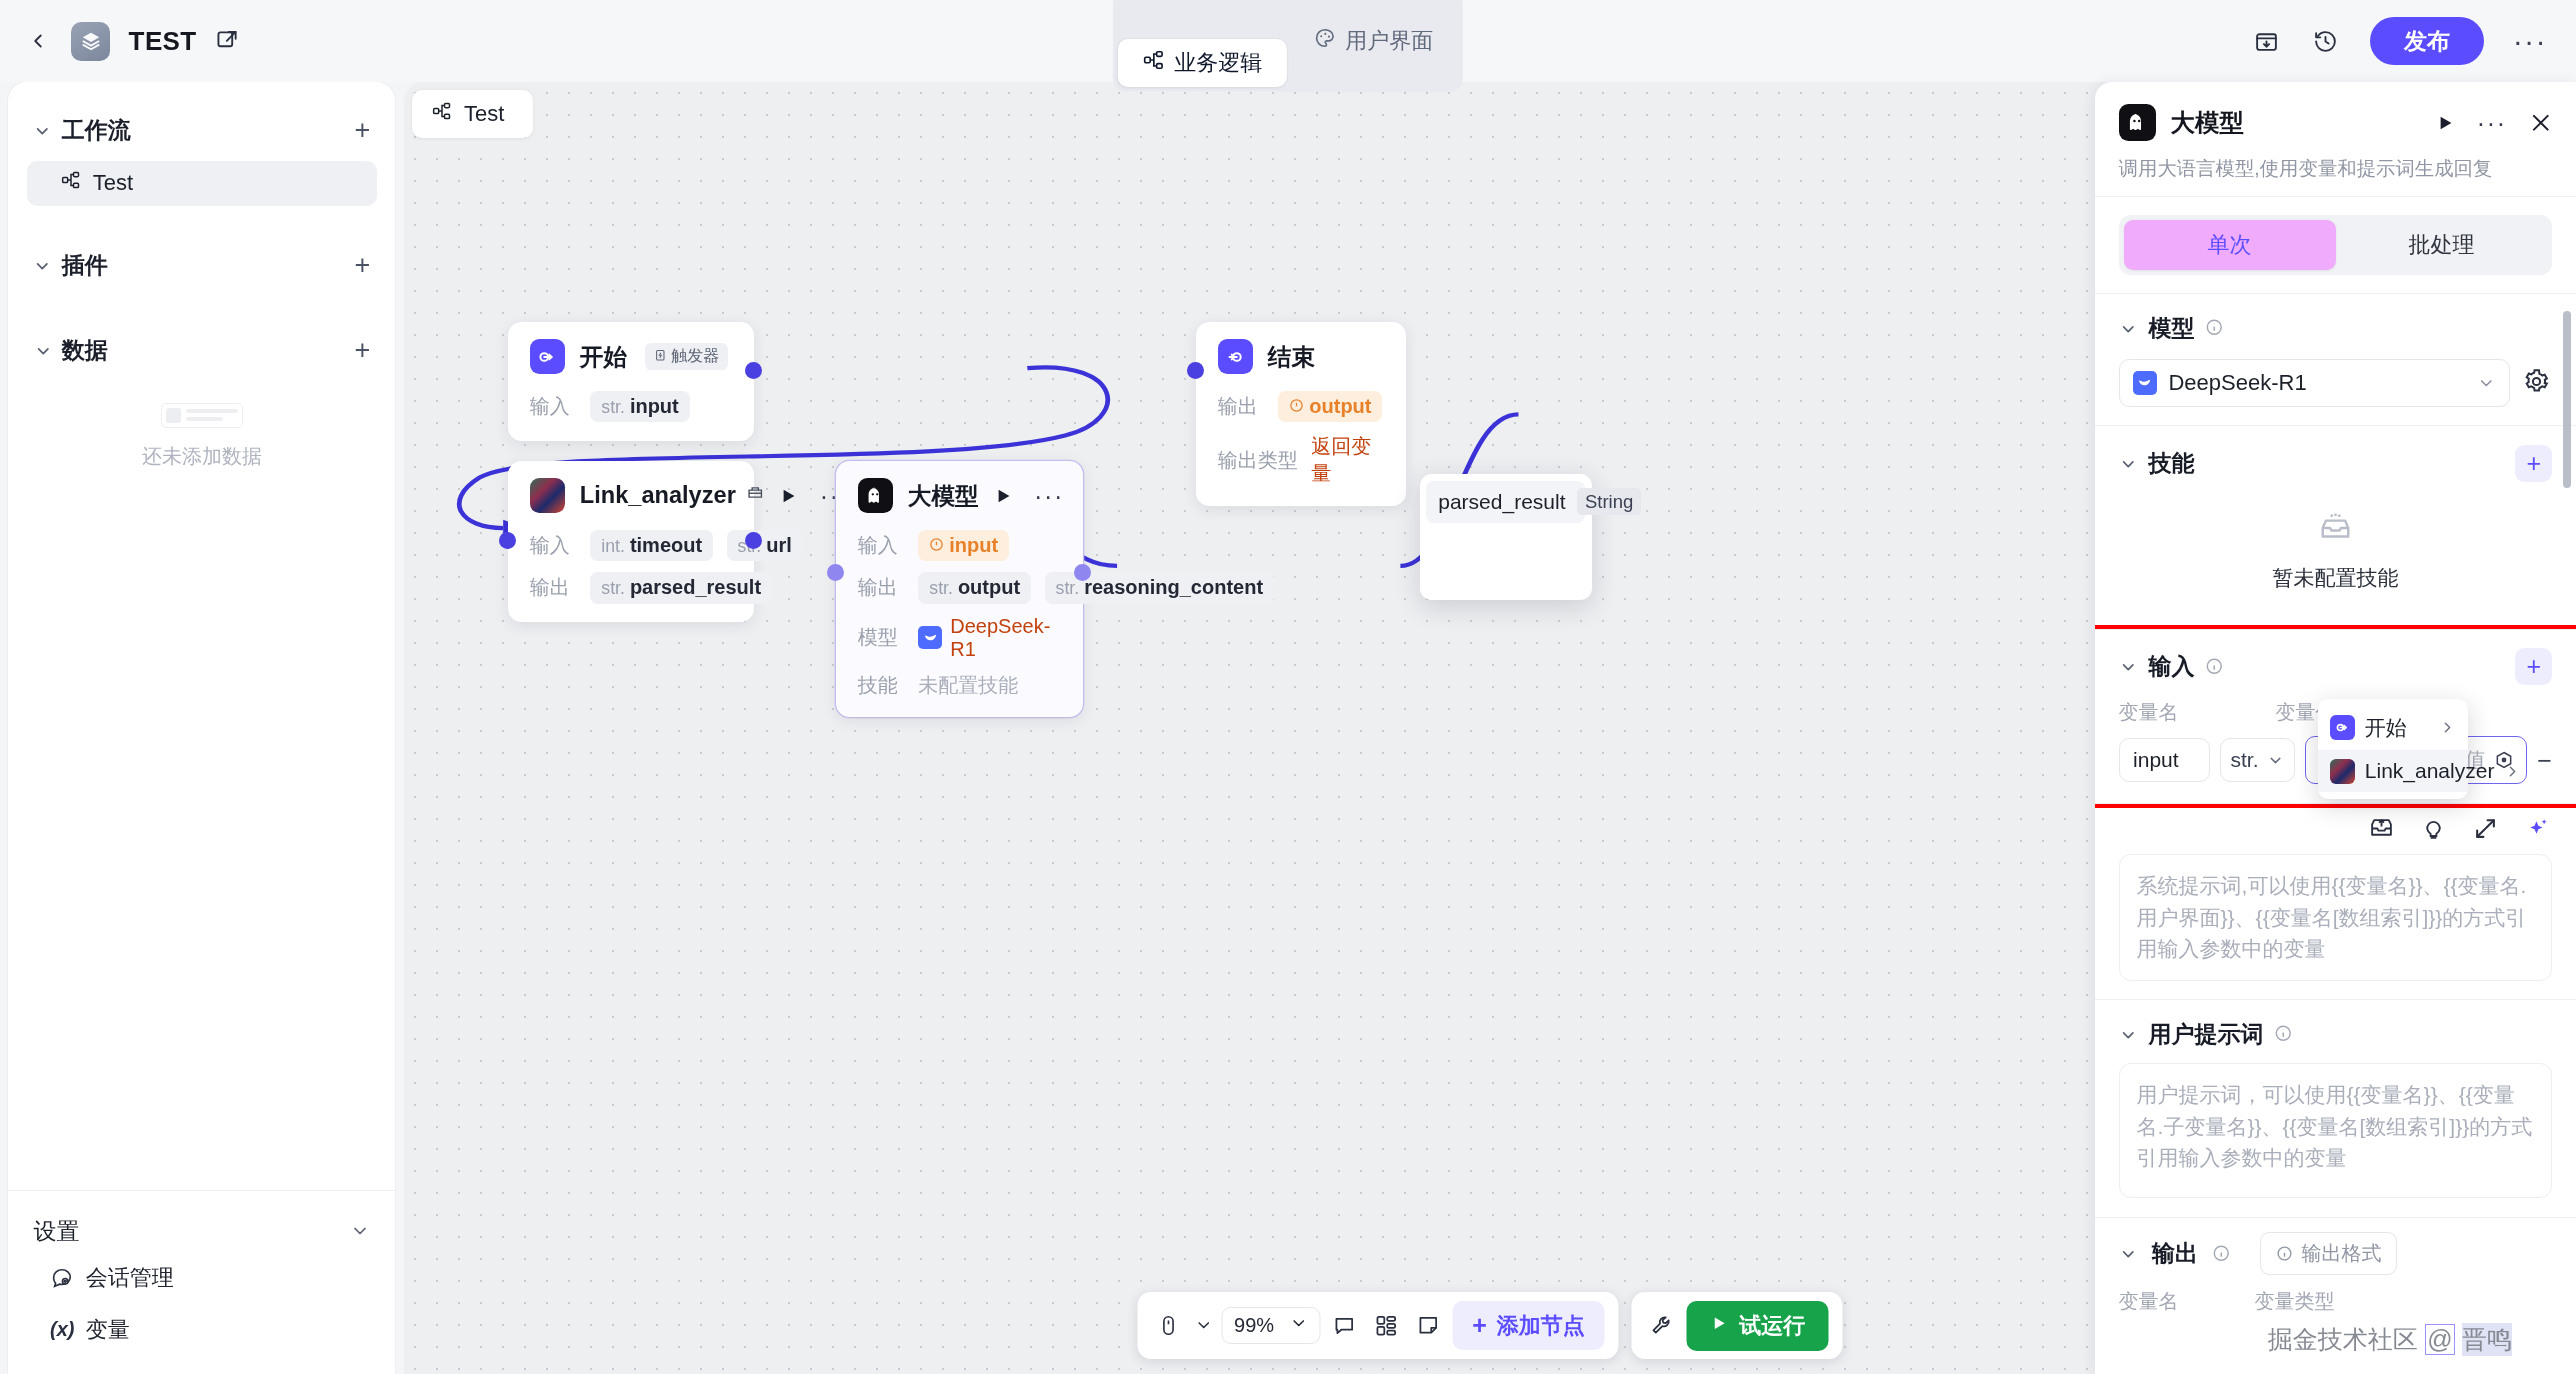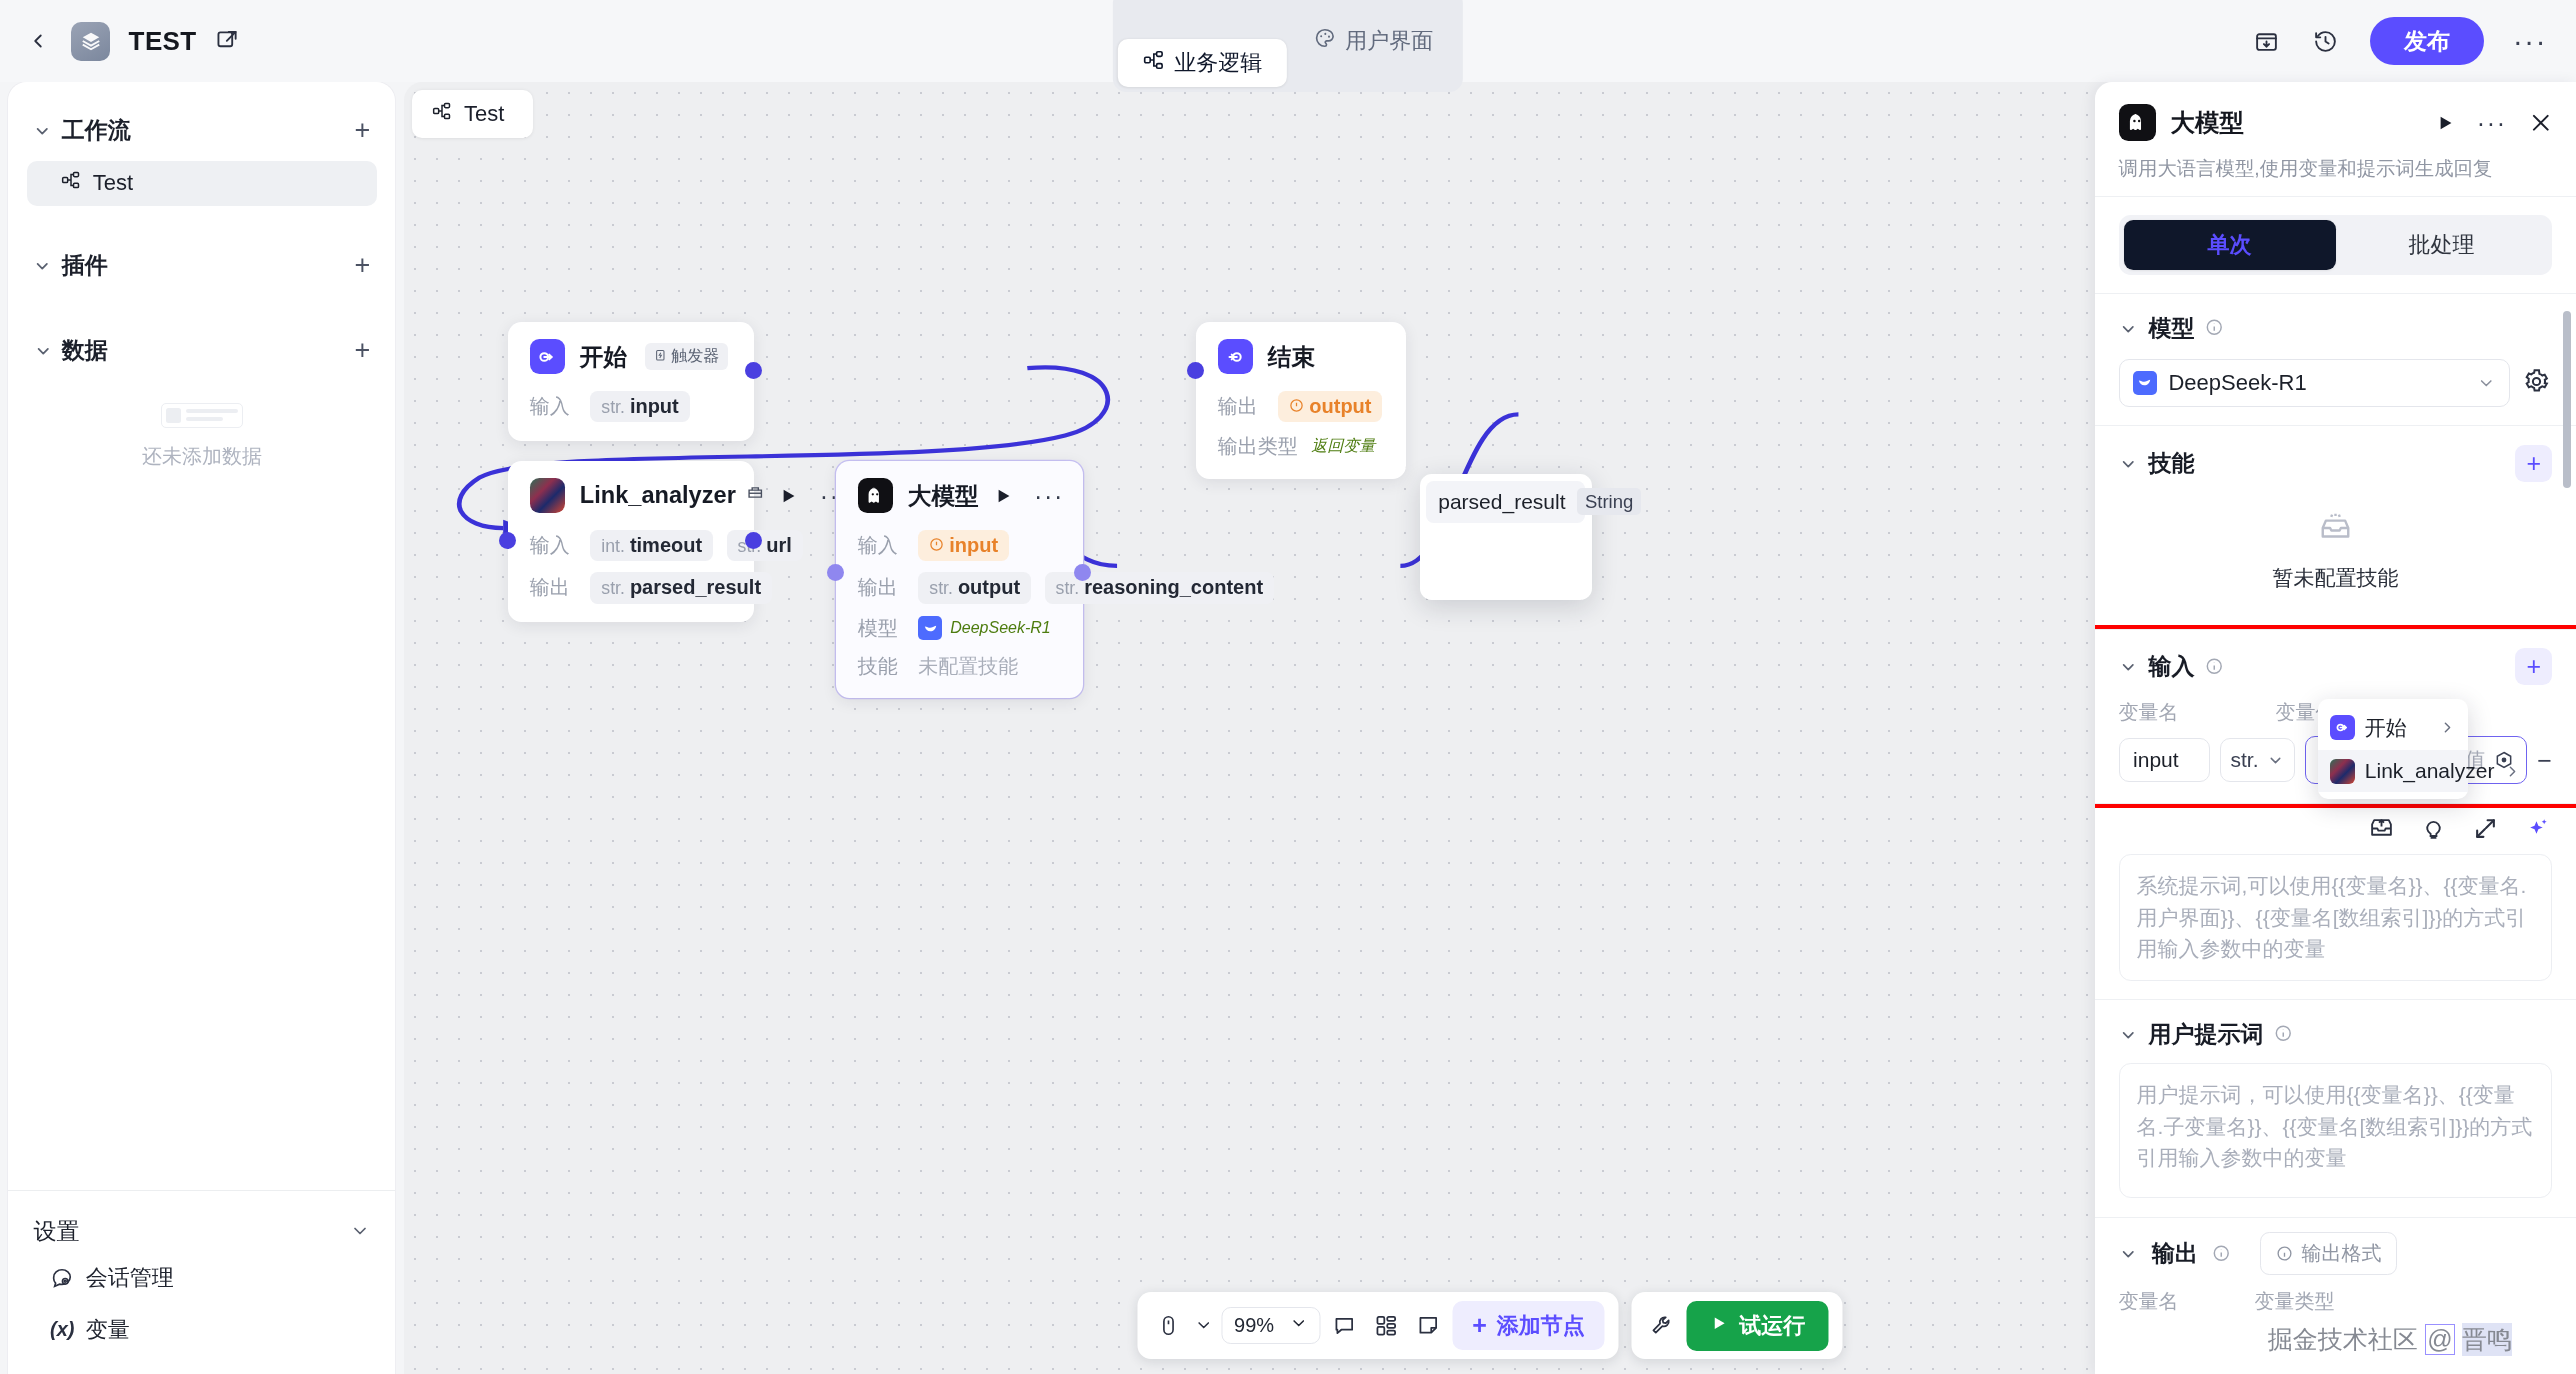--- a/index.html
+++ b/index.html
@@ -124,21 +124,21 @@
   .node-row { display:flex; align-items:center; gap:13.5px;}
   .node-label { font-size:20px; color:#9aa0ad; flex:0 0 auto; min-width:47px;}
   .chip {
     background:#eff0f4; border-radius:7.6px; padding:4.2px 11px; display:inline-flex; align-items:baseline; gap:5px;
   }
   .chip .t { font-size:17.7px; color:#9aa0ad;}
   .chip .n { font-size:20px; color:#232834; font-weight:600;}
   .chip.warn { background:#fdeedd;}
   .chip.warn .n { color:#e8822a; font-weight:700;}
   .warn-ic { color:#e8822a; display:flex; align-items:center;}
-  .node-plain { font-size:16px; color:#4d7c0f; display:flex; align-items:center; gap:8.4px;font-style:italic;}
+  .node-plain { font-size:20px; color:#c2410c; display:flex; align-items:center; gap:8.4px;}
   .node-muted { font-size:20px; color:#a9aeba;}
   .port { position:absolute; width:17px; height:17px; border-radius:50%; background:#4a3fe0; }
   .port.light { background:#8f87ef;}
 
   #node-start { left:300px; top:251px; width:246px; height:64px;}
   #node-link   { left:300px; top:390px; width:246px; height:82px;}
   #node-llm    { left:629px; top:390px; width:247px; height:113px; background:#fbfbff; box-shadow:0 3.4px 15px rgba(28,34,60,.09), 0 0 0 1.3px #c9c3f5;}
   #node-end    { left:989px; top:251px; width:202px; height:84px;}
 
   svg.edges { position:absolute; inset:0; width:100%; height:100%; overflow:visible; pointer-events:none;}
@@ -174,21 +174,21 @@
   }
   .rp-head { padding:22px 23.6px 0 23.6px;}
   .rp-title-row { display:flex; align-items:center; gap:15px;}
   .rp-ico { width:37px; height:37px; border-radius:9.3px; background:#101014; display:flex; align-items:center; justify-content:center; flex:0 0 37px;}
   .rp-title { font-size:24.4px; font-weight:700; color:#14171f;}
   .rp-actions { margin-left:auto; display:flex; align-items:center; gap:22px;}
   .rp-desc { font-size:19.4px; color:#9096a3; margin:13.5px 0 15px 0; line-height:1.35;}
   .rp-divider { height:0.8px; background:#eef0f3;}
   .rp-tabs { margin:18.5px 23.6px; background:#f1f2f6; border-radius:11.8px; padding:5px; display:flex;}
   .rp-tab { flex:1; text-align:center; padding:10px 0; border-radius:9.3px; font-size:22px; color:#30353f; cursor:pointer;}
-  .rp-tab.active { background:#0f172a; color:#5b4dff; font-weight:700; box-shadow:0 0.8px 2.5px rgba(0,0,0,.07);}
+  .rp-tab.active { background:#f0abfc; color:#5b4dff; font-weight:400; box-shadow:0 0.8px 2.5px rgba(0,0,0,.07);}
   .rp-scroll { flex:1; overflow:hidden; position:relative;}
   .sec { padding:18.5px 23.6px;}
   .sec-head { display:flex; align-items:center; gap:10px;}
   .sec-title { font-size:23px; font-weight:700; color:#181c26;}
   .info-ic { width:20px; height:20px; color:#a3a8b4; display:inline-flex;}
   .sec-plus {
     margin-left:auto; width:37px; height:37px; border-radius:9.3px; background:#eeedfe;
     color:#5b4dff; font-size:25px; display:flex; align-items:center; justify-content:center; cursor:pointer; line-height:1;
   }
   .model-row { display:flex; align-items:center; gap:13.5px; margin-top:15px;}

